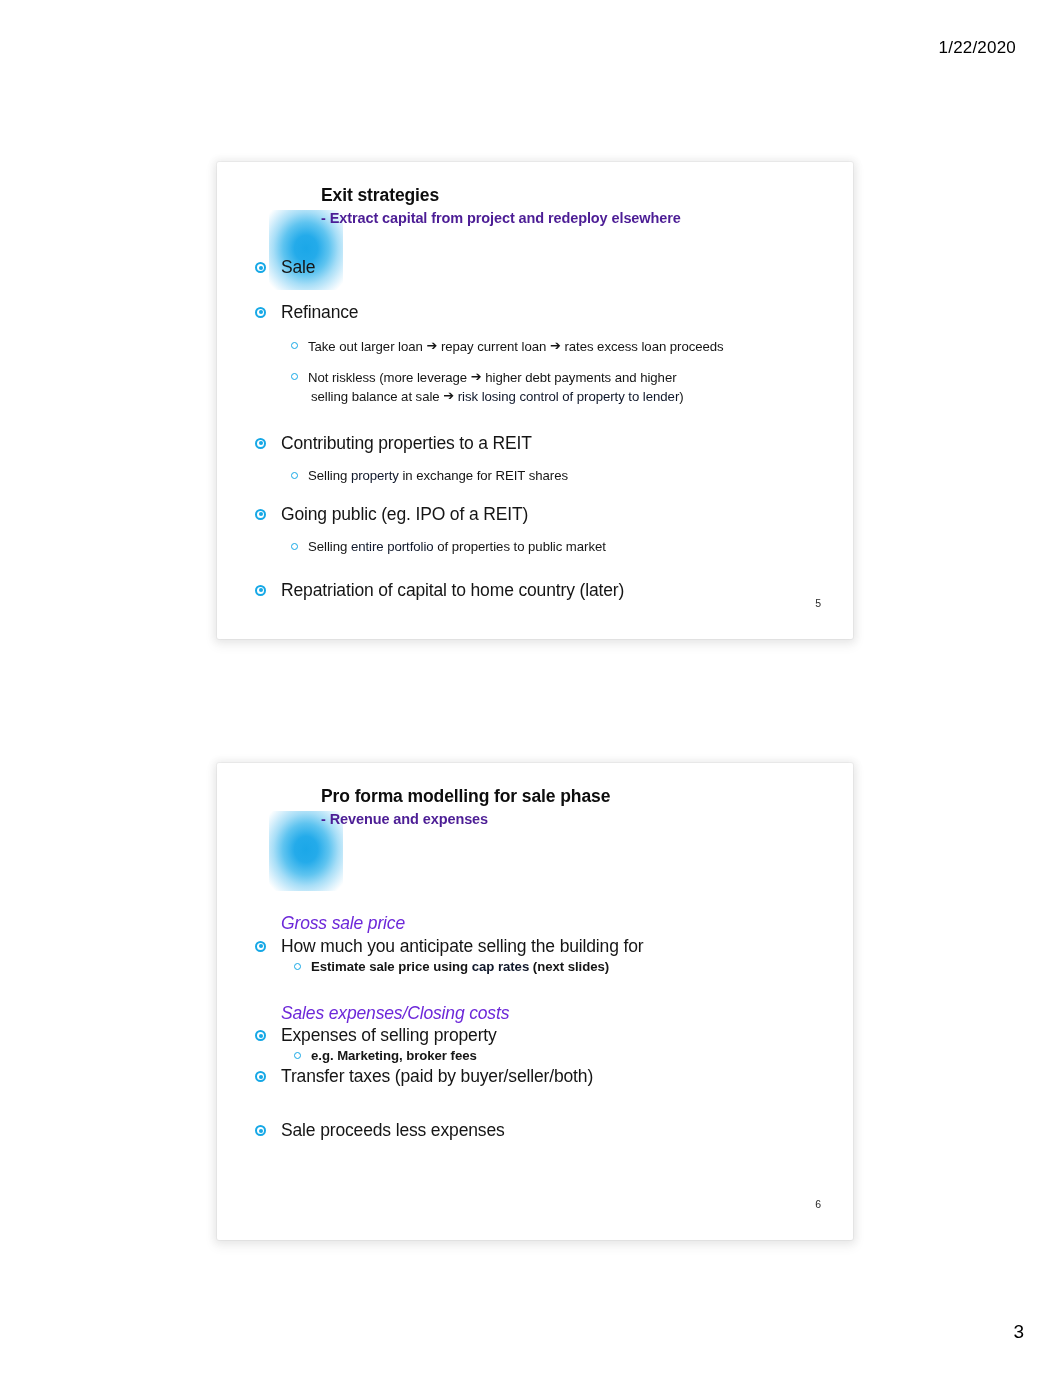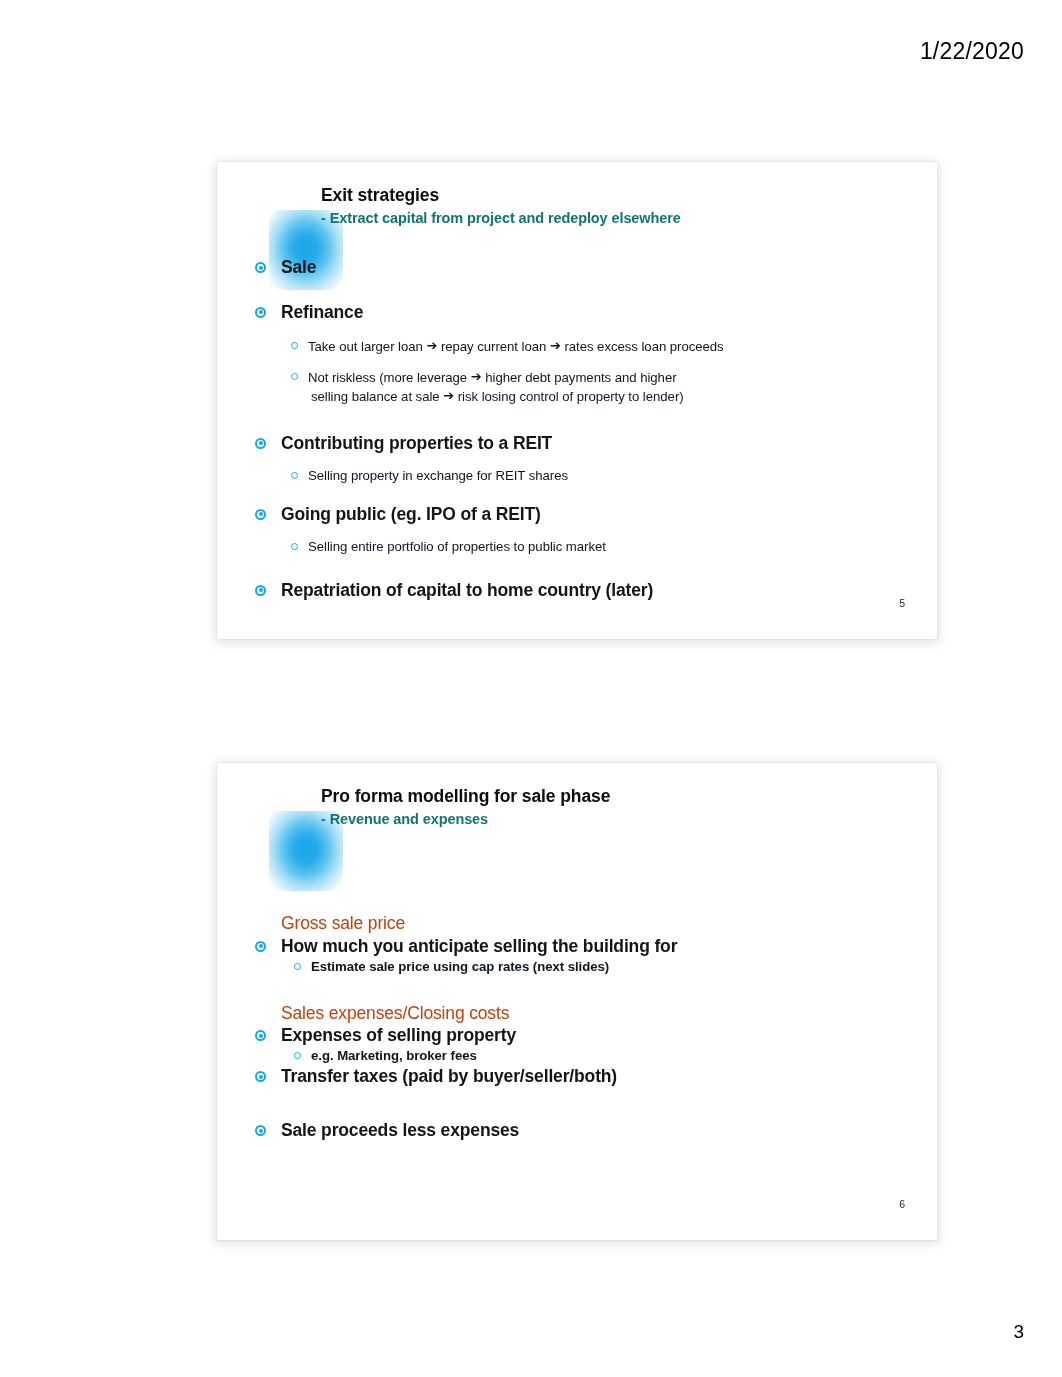--- a/index.html
+++ b/index.html
@@ -13,38 +13,38 @@
     height: 1377px;
     background: #ffffff;
     font-family: "Liberation Sans", sans-serif;
     overflow: hidden;
   }
 
   
   .page-date {
     position: absolute;
     top: 38px;
-    right: 38px;
-    font-size: 23px;
+    right: 46px;
+    font-size: 17px;
     color: #000000;
     letter-spacing: 0.2px;
   }
   .page-number {
     position: absolute;
     bottom: 34px;
     right: 38px;
     font-size: 19px;
     color: #000000;
   }
 
   
   .slide {
     position: absolute;
     left: 217px;
-    width: 720px;
+    width: 636px;
     height: 477px;
     background: #ffffff;
     box-shadow:
       0 0 0 1px rgba(0,0,0,0.035),
       0 0 7px 4px rgba(0,0,0,0.045),
       0 4px 12px 3px rgba(0,0,0,0.055);
     border-radius: 2px;
   }
   .slide-1 { top: 162px; }
   .slide-2 { top: 763px; }
@@ -83,21 +83,21 @@
   .slide-title {
     font-size: 17.5px;
     font-weight: bold;
     color: #0d0d0d;
     line-height: 1.28;
     letter-spacing: -0.1px;
   }
   .slide-subtitle {
     font-size: 14.5px;
     font-weight: bold;
-    color: #0f766e;
+    color: #4c1d95;
     line-height: 1.3;
     margin-top: 3px;
     letter-spacing: -0.1px;
   }
 
   
   .body {
     position: absolute;
     left: 26px;
     right: 16px;
@@ -105,21 +105,20 @@
   .body-1 { top: 86px; }
   .body-2 { top: 110px; }
 
   .lvl1 {
     position: relative;
     padding-left: 30px;
     font-size: 17.5px;
     color: #151515;
     line-height: 1.3;
     letter-spacing: -0.15px;
-    font-weight: bold;
   }
   .lvl1 .bullet {
     position: absolute;
     left: 4px;
     top: 6px;
     width: 11px;
     height: 11px;
     border-radius: 50%;
     border: 2px solid #16A8E6;
     background: #ffffff;
@@ -133,23 +132,24 @@
     width: 4px;
     height: 4px;
     border-radius: 50%;
     background: #16A8E6;
   }
 
   .plain {
     position: relative;
     padding-left: 30px;
     font-size: 17.5px;
-    color: #c2410c;
+    color: #6d28d9;
     line-height: 1.3;
     letter-spacing: -0.15px;
+    font-style: italic;
   }
 
   .lvl2 {
     position: relative;
     padding-left: 57px;
     font-size: 13.2px;
     color: #151515;
     line-height: 1.38;
     letter-spacing: -0.05px;
   }

